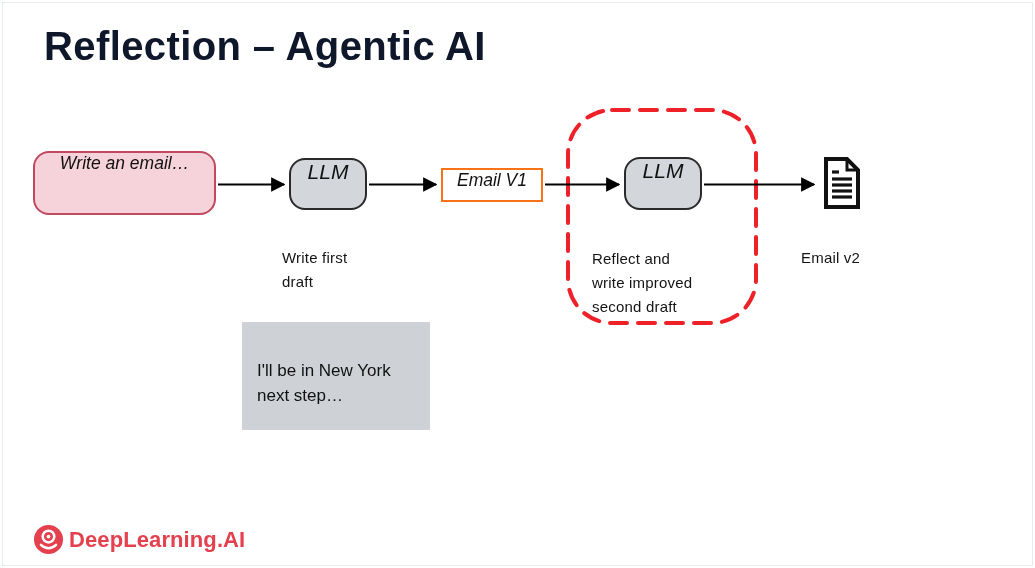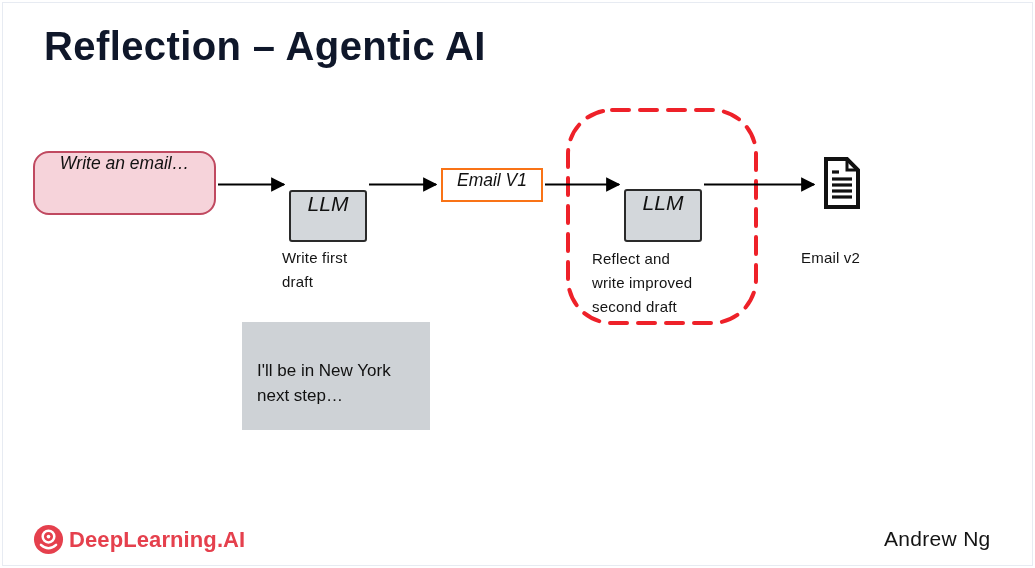--- a/index.html
+++ b/index.html
@@ -25,23 +25,22 @@
     box-sizing:border-box;
     font-style:italic;
   }
   #input-box{
     left:33px;top:151px;width:183px;height:64px;
     background:#f6d3da;border:2px solid #c04960;border-radius:16px;
     font-size:17.5px;
   }
   .llm-box{
     width:78px;height:52px;
-    background:#d3d7db;border:2px solid #2a2a2a;border-radius:3px;
+    background:#d3d7db;border:2px solid #2a2a2a;border-radius:16px;
     font-size:21px;
-    margin-top:32px;
   }
   #llm1{left:289px;top:158px;}
   #llm2{left:624px;top:157px;height:53px;}
   #email-v1-box{
     left:441px;top:168px;width:102px;height:34px;
     background:#ffffff;border:2px solid #f97316;
     font-size:17.5px;
   }
   
   .caption{font-size:15px;line-height:24px;color:#141414;letter-spacing:0.2px;}
@@ -139,15 +138,14 @@
   <div id="logo" class="abs">
     <svg width="31" height="31" viewBox="0 0 32 32">
       <circle cx="16" cy="16" r="15" fill="#e5404d"></circle>
       <circle cx="16" cy="13" r="6" fill="none" stroke="#ffffff" stroke-width="2.6"></circle>
       <circle cx="16" cy="13" r="1.9" fill="#ffffff"></circle>
       <path d="M8.2 21.5 Q16 28.5 23.8 21.5" fill="none" stroke="#ffffff" stroke-width="2.6" stroke-linecap="round"></path>
     </svg>
     <span id="brand-text">DeepLearning.AI</span>
   </div>
 
-  <div id="author" class="abs">Andrew Ng</div>
 
 </div>
 
 </body></html>

